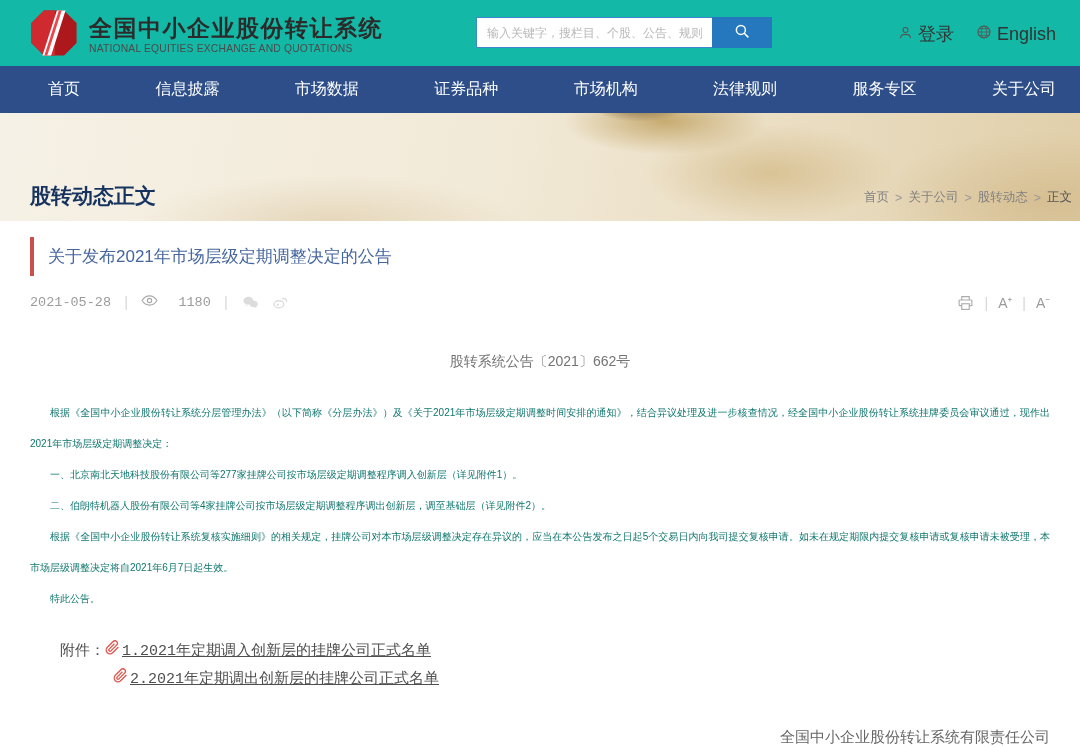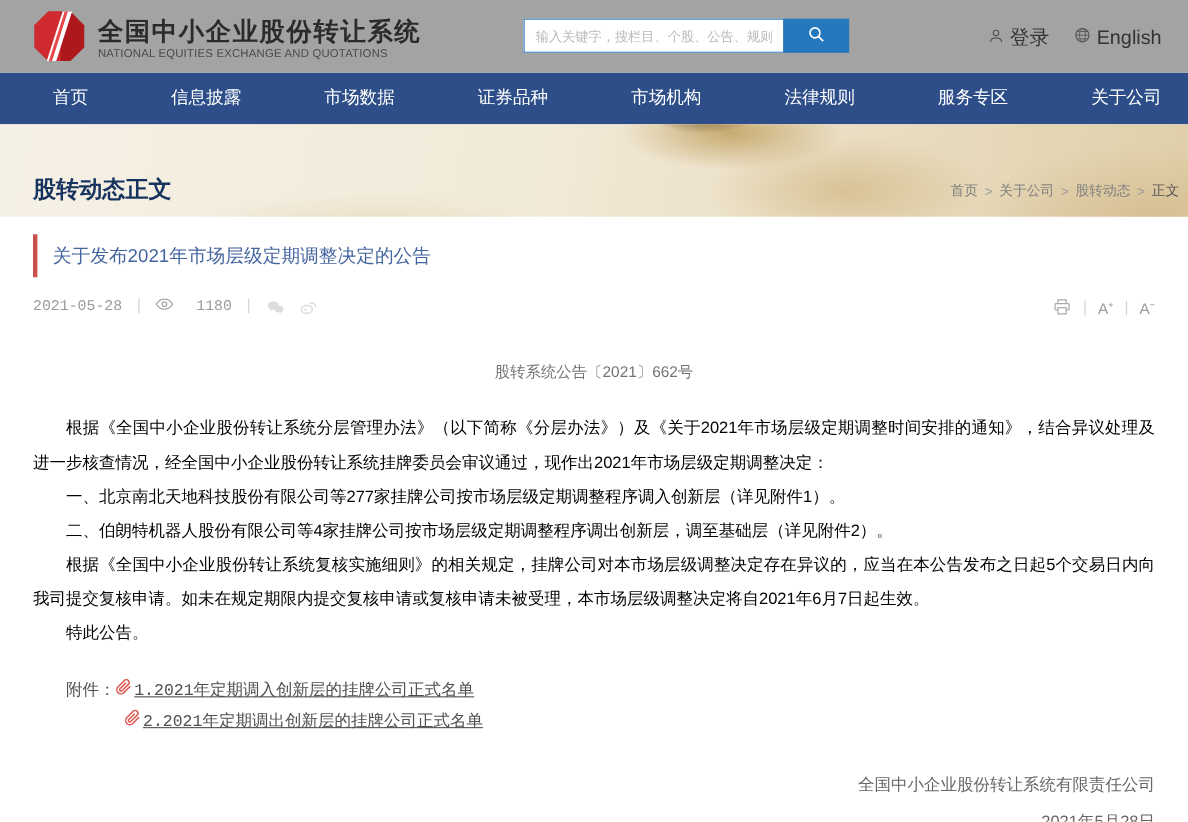--- a/index.html
+++ b/index.html
@@ -4,42 +4,42 @@
 <style>
   * { box-sizing: border-box; }
   html, body { margin: 0; padding: 0; }
   body {
     width: 1080px; height: 747px; overflow: hidden;
     background: #fff;
     font-family: "Liberation Sans", "DejaVu Sans", sans-serif;
   }
 
   
-  .header { position: relative; height: 66px; background: #a3a3a3; }
+  .header { position: relative; height: 66px; background: #14b8a6; }
   .logo { position: absolute; left: 30px; top: 9px; display: flex; align-items: center; gap: 11px; cursor: pointer; }
   .logo-title { font-size: 23px; font-weight: bold; color: #2b2b2b; letter-spacing: 1.5px; line-height: 1.1; }
   .logo-sub { font-size: 10.3px; color: #4a4a4a; margin-top: 2px; letter-spacing: 0.2px; }
   .search { position: absolute; left: 476px; top: 17px; display: flex; height: 31px; }
   .search input {
     width: 236px; height: 31px; border: 1px solid #3d87cc; border-right: none;
     padding: 0 10px; font-size: 12px; color: #333; outline: none;
     font-family: "Liberation Sans", sans-serif;
   }
   .search input::placeholder { color: #b8b8b8; }
   .search-btn { width: 60px; height: 31px; background: #2577be; border: none; display: flex; align-items: center; justify-content: center; cursor: pointer; }
   .header-right { position: absolute; right: 24px; top: 22px; display: flex; gap: 22px; }
   .hr-item { display: flex; align-items: center; gap: 5px; font-size: 18px; color: #333; text-decoration: none; cursor: pointer; }
 
   
   .nav { height: 47px; background: #2d4e88; display: flex; align-items: center; justify-content: space-between; padding: 0 20px 0 44px; }
   .nav a { color: #fff; font-size: 16px; text-decoration: none; cursor: pointer; padding: 0 4px; }
 
   
   .banner {
-    position: relative; height: 84px;
+    position: relative; height: 108px;
     background:
       radial-gradient(ellipse 70px 24px at 640px -8px, rgba(110,85,40,0.85), rgba(110,85,40,0) 70%),
       radial-gradient(ellipse 145px 48px at 665px 8px, rgba(186,152,82,0.75), rgba(186,152,82,0) 70%),
       radial-gradient(ellipse 180px 70px at 770px 60px, rgba(203,172,112,0.55), rgba(203,172,112,0) 70%),
       radial-gradient(ellipse 230px 95px at 1045px 88px, rgba(203,172,120,0.5), rgba(203,172,120,0) 72%),
       radial-gradient(ellipse 270px 70px at 330px 112px, rgba(214,192,150,0.5), rgba(214,192,150,0) 72%),
       linear-gradient(100deg, #f6f1e6 0%, #f2ead8 45%, #e9dcc0 75%, #e0cfa9 100%);
   }
   .banner-title { position: absolute; left: 30px; bottom: 11px; font-size: 21px; font-weight: bold; color: #16335f; }
   .breadcrumb { position: absolute; right: 8px; bottom: 15px; font-size: 12.5px; color: #808080; display: flex; align-items: center; }
@@ -54,21 +54,21 @@
 
   .meta-row { margin-top: 16px; display: flex; align-items: center; color: #9b9b9b; font-size: 13.5px; }
   .meta-left { display: flex; align-items: center; gap: 11px; font-family: Liberation Mono, monospace; }
   .meta-right { margin-left: auto; display: flex; align-items: center; gap: 10px; }
   .m-div { color: #d5d5d5; font-size: 14px; }
   .views { display: flex; align-items: center; gap: 20px; }
   .icon-btn { display: flex; align-items: center; cursor: pointer; background: none; border: none; padding: 0; color: #9b9b9b; font-size: 14px; font-family: "Liberation Sans", sans-serif; }
 
   .doc-number { margin-top: 40px; text-align: center; color: #737373; font-size: 14px; }
 
-  .body-text { margin-top: 26px; font-size: 15px; color: #000000; line-height: 31px; text-align: justify; }
+  .body-text { margin-top: 26px; font-size: 10px; color: #0f766e; line-height: 31px; text-align: justify; }
   .body-text p { margin: 0; text-indent: 2em; }
 
   .attachments { margin-top: 22px; font-size: 15px; color: #4f4f4f; padding-left: 2em; }
   .att-row { display: flex; align-items: center; height: 28px; font-family: Liberation Mono, monospace; }
   .att-spacer { display: inline-block; width: 53px; }
   .att-link { color: #4f4f4f; text-decoration: underline; display: inline-flex; align-items: center; gap: 2px; cursor: pointer; }
   .att-link svg { flex: 0 0 auto; }
 
   .signature { margin-top: 28px; text-align: right; font-size: 15px; color: #666; line-height: 34px; }
 </style>

